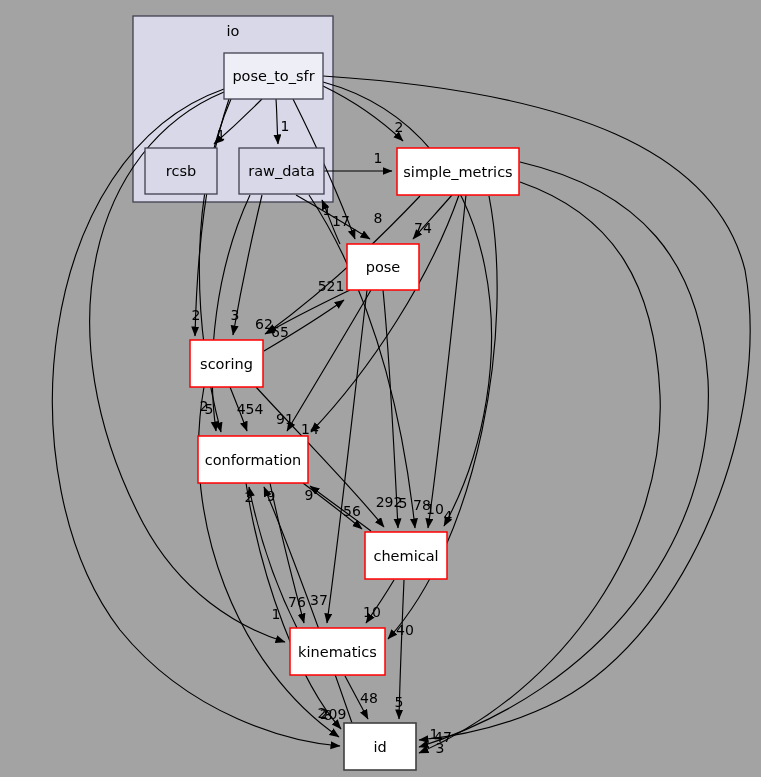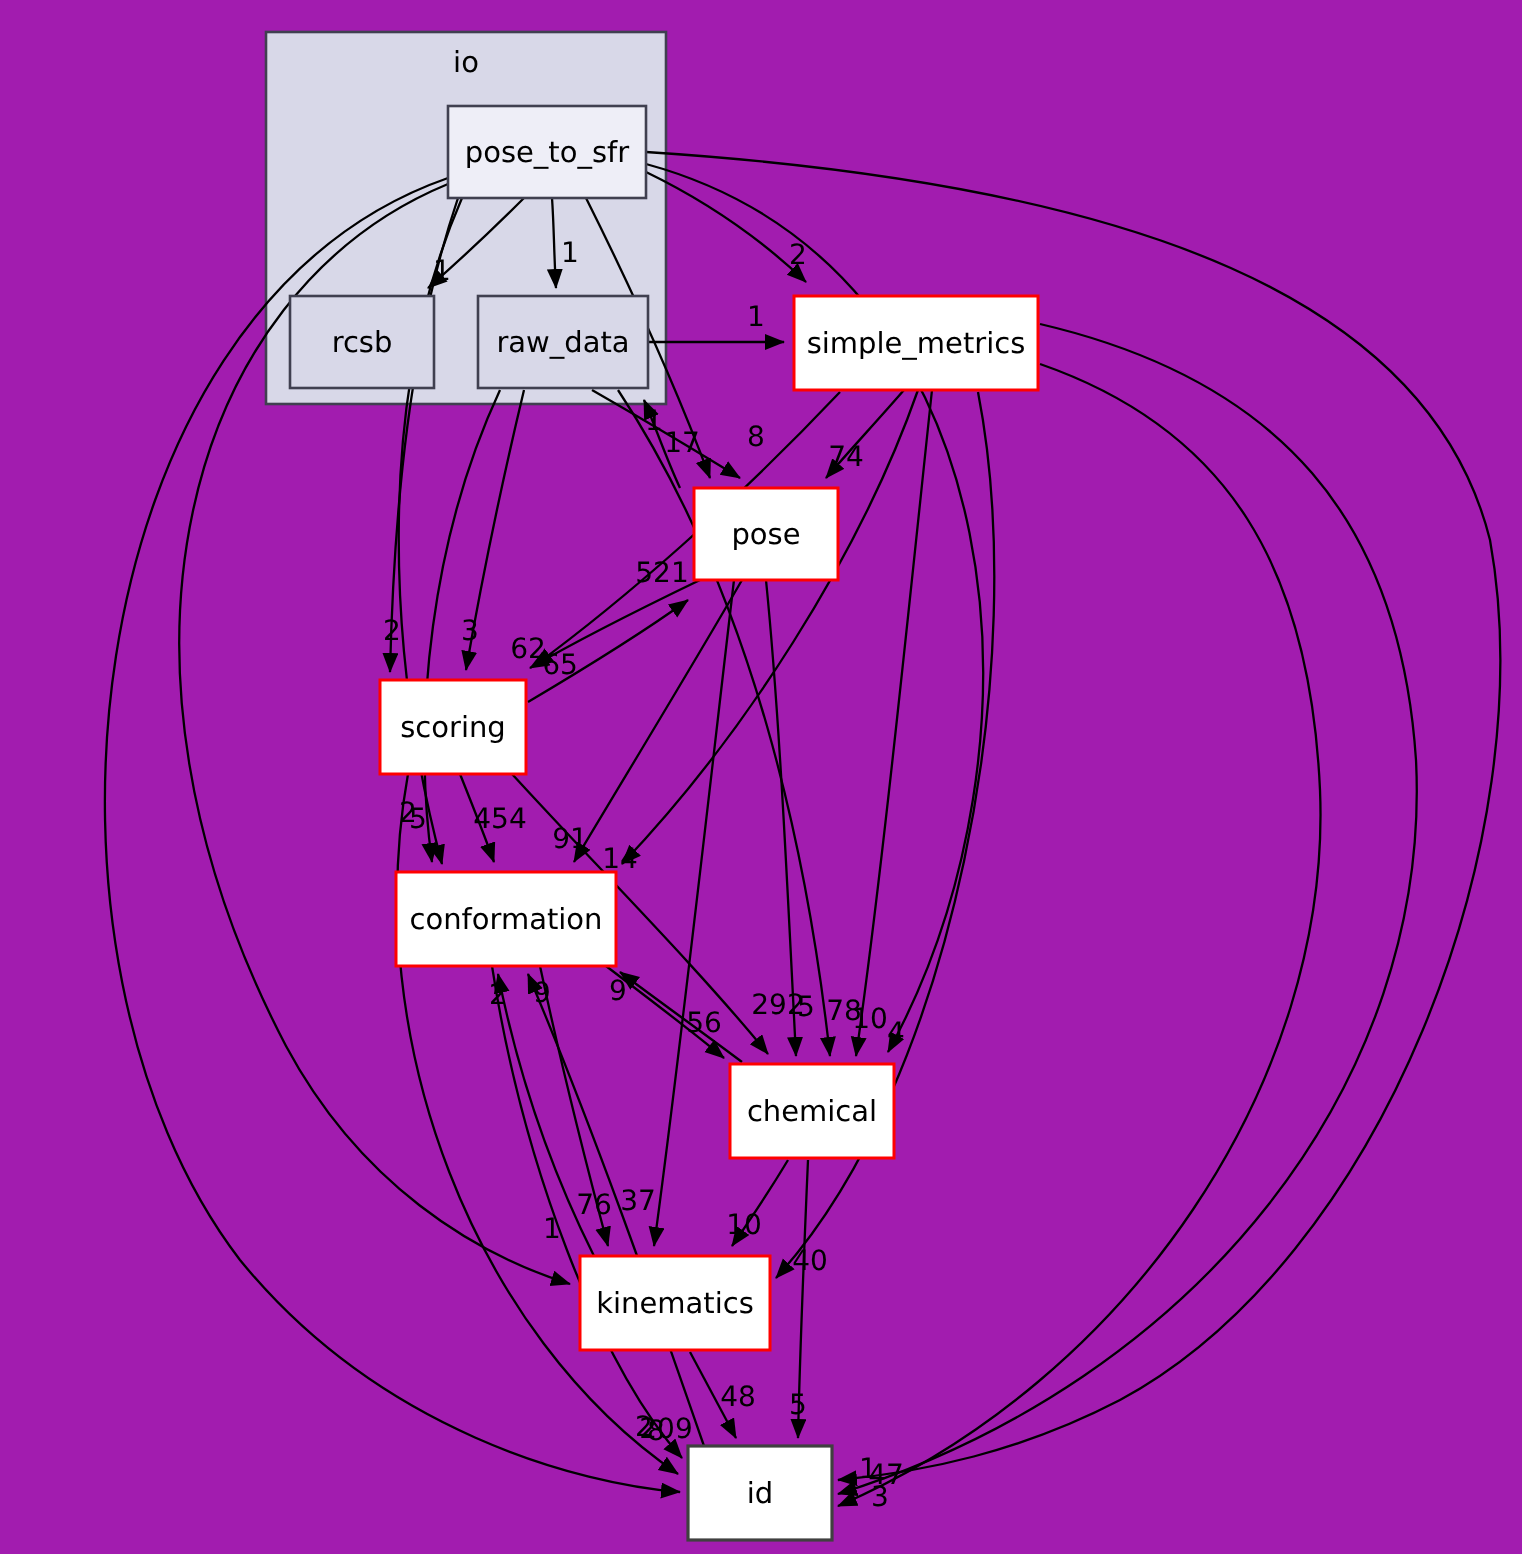--- a/index.html
+++ b/index.html
@@ -1,16 +1,16 @@
 <!DOCTYPE html>
 <html><head>
 <meta charset="utf-8">
 <style>
   html,body{margin:0;padding:0;background:#ffffff;}
-  #stage{position:relative;width:761px;height:777px;background:#a21caf;
+  #stage{position:relative;width:761px;height:777px;background:#a3a3a3;
          font-family:"DejaVu Sans", sans-serif;}
   svg{display:block;}
   text{fill:#000000;}
   .node-label{font-size:14.5px;}
   .edge-label{font-size:14px;}
   .cluster-label{font-size:14.5px;}
 </style>
 </head>
 <body>
 

